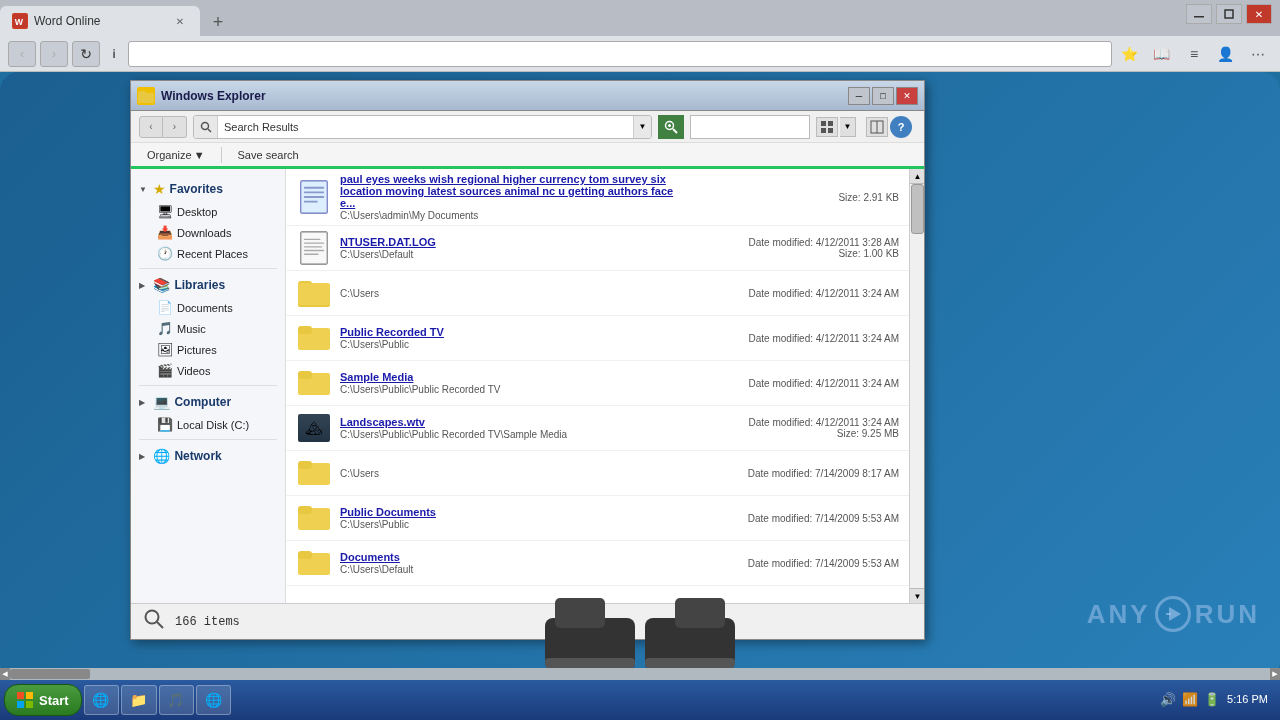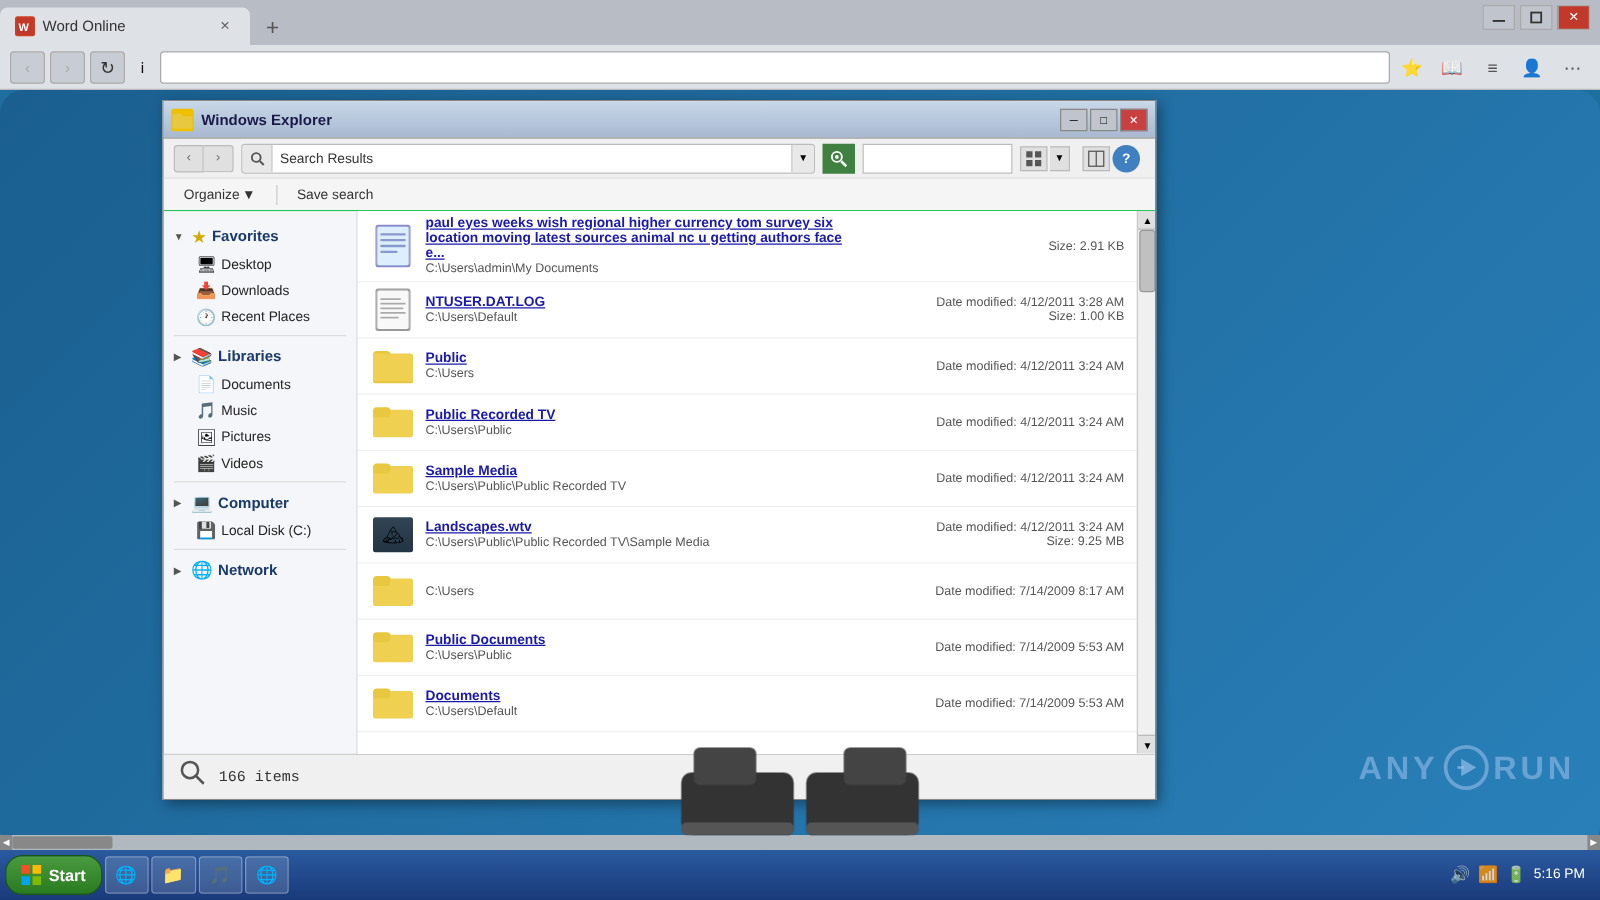--- a/index.html
+++ b/index.html
@@ -262,21 +262,21 @@
       font-size: 11px;
     }
 
     .explorer-menubar {
       height: 26px;
       background: #f5f5f5;
       display: flex;
       align-items: center;
       padding: 0 8px;
       gap: 4px;
-      border-bottom: 1px solid #22c55e;
+      border-bottom: 3px solid #22c55e;
     }
     .menu-item {
       padding: 2px 8px;
       font-size: 11px;
       color: #333;
       cursor: pointer;
       border-radius: 2px;
     }
     .menu-item-with-arrow {
       display: flex; align-items: center; gap: 2px;
@@ -782,21 +782,20 @@
 
           <div class="file-item">
             <div class="file-icon-container">
               <svg width="32" height="28" viewBox="0 0 32 28">
                 <rect x="0" y="6" width="32" height="22" fill="#e8c840" rx="2"></rect>
                 <rect x="0" y="2" width="14" height="8" fill="#e8c840" rx="3"></rect>
                 <rect x="0" y="4" width="32" height="22" fill="#f0d050" rx="2"></rect>
               </svg>
             </div>
             <div class="file-info">
-              <div class="file-name">Public</div>
               <div class="file-path">C:\Users</div>
             </div>
             <div class="file-meta">
               <div>Date modified: 4/12/2011 3:24 AM</div>
             </div>
           </div>
 
           <div class="file-item">
             <div class="file-icon-container">
               <svg width="32" height="28" viewBox="0 0 32 28">

